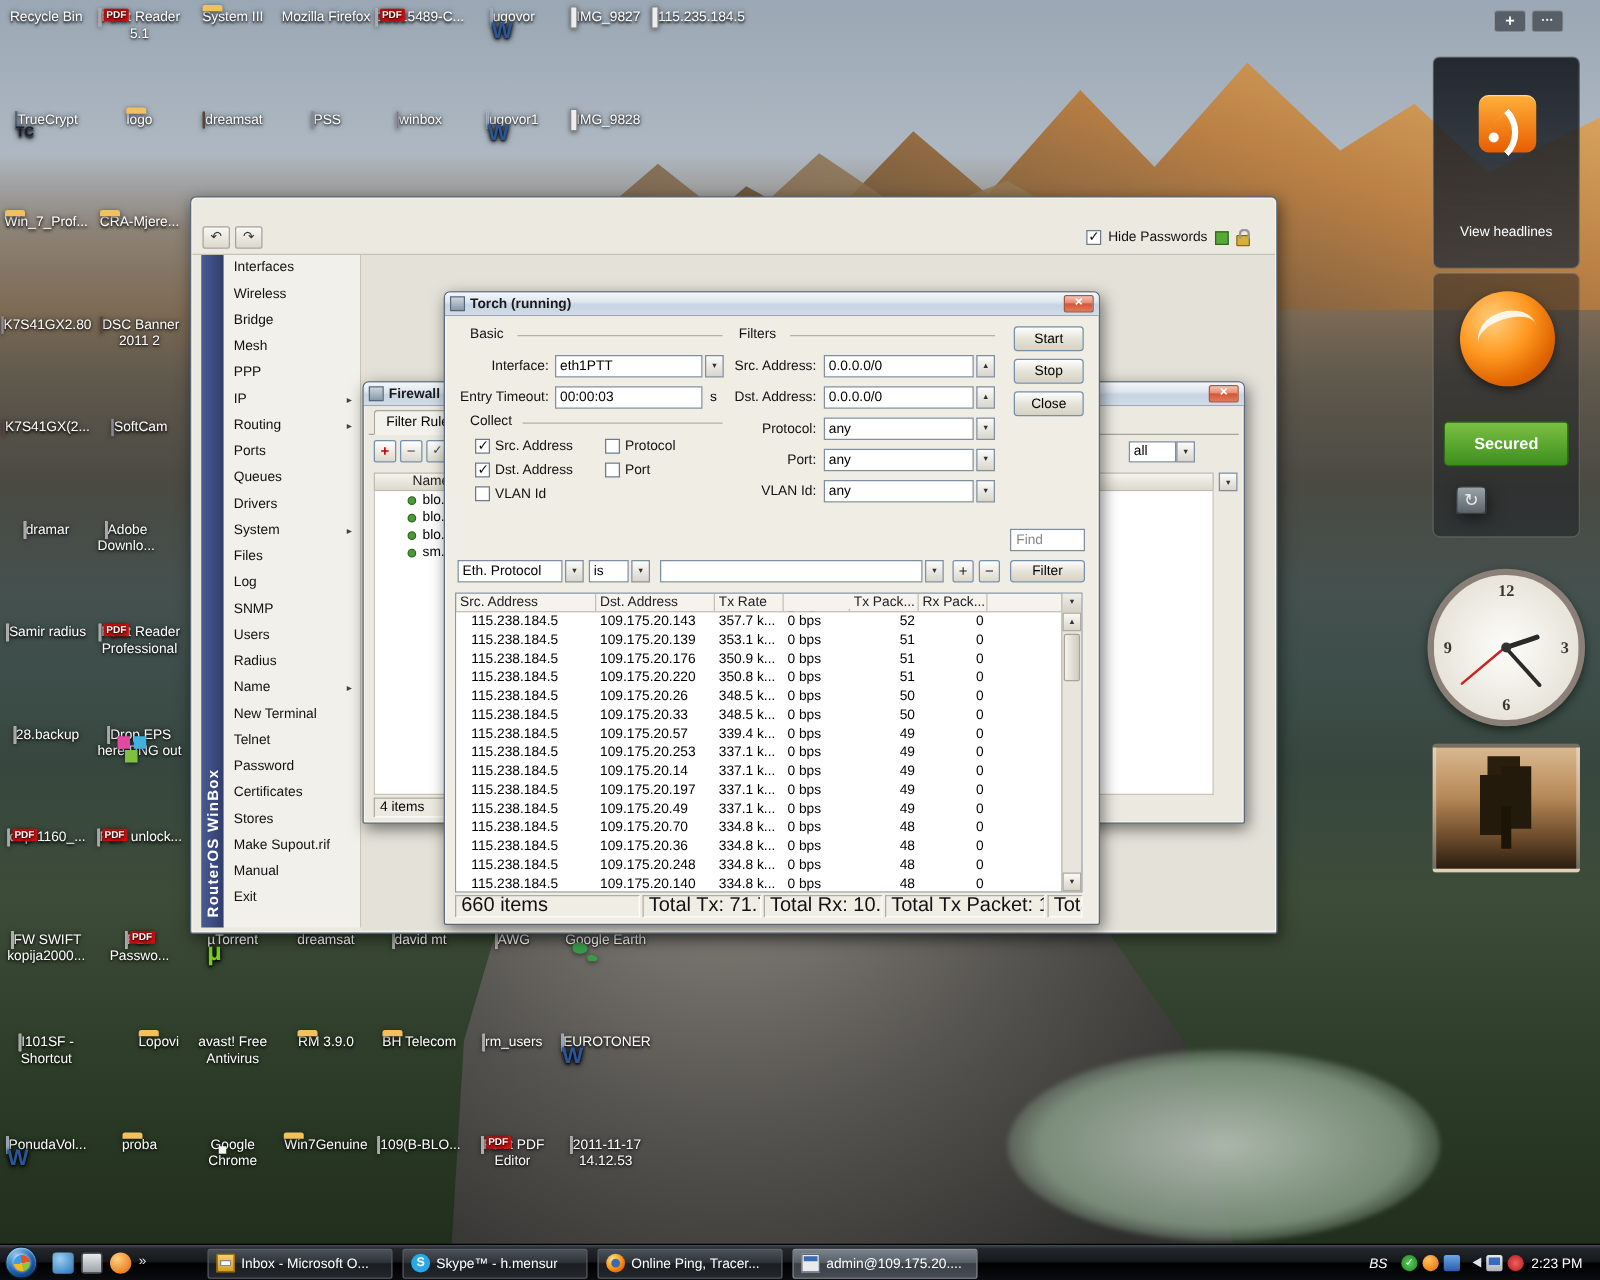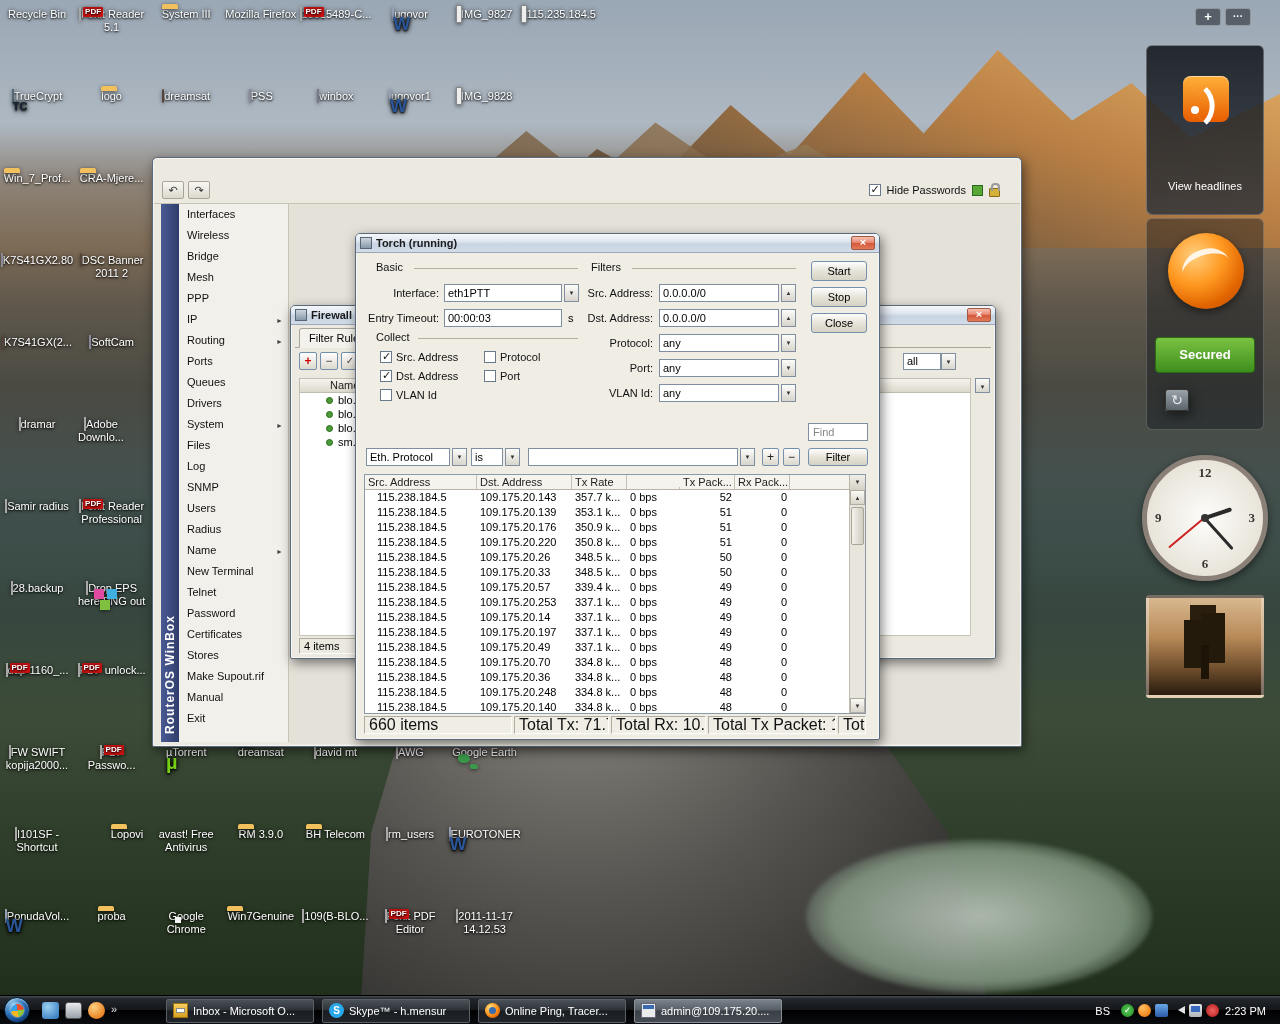--- a/index.html
+++ b/index.html
@@ -253,21 +253,21 @@
   .task-ico{width:15px;height:15px;flex:none;position:relative;}
   .tsk-outlook{background:linear-gradient(#f8d060,#d8a020);border:1px solid #a07010;}
   .tsk-outlook::after{content:"";position:absolute;left:2px;top:4px;right:2px;bottom:4px;background:#fdfdf8;border:1px solid #888;}
   .tsk-skype{background:#28a8e8;border-radius:50%;}
   .tsk-skype::after{content:"S";position:absolute;inset:0;color:#fff;font:bold 10px/15px "Liberation Sans",sans-serif;text-align:center;}
   .tsk-firefox{background:radial-gradient(circle at 35% 30%,#ffe28a,#ff9a20 45%,#e06000 80%);border-radius:50%;}
   .tsk-firefox::after{content:"";position:absolute;inset:4px;border-radius:50%;background:#3a6ab0;}
   .tsk-winbox{background:#e8eaec;border:1px solid #667;}
   .tsk-winbox::after{content:"";position:absolute;left:1px;right:1px;top:1px;height:4px;background:#3a6ab0;}
   .tray{position:absolute;right:0;top:0;height:29px;display:flex;align-items:center;gap:6px;padding-right:10px;}
-  .lang{color:#fff;font-size:11px;padding:2px 5px;}
+  .lang{color:#fff;font-size:11px;padding:2px 5px;font-style:italic;}
   .trayicons{display:flex;align-items:center;gap:4px;}
   .tico{width:13px;height:13px;display:inline-block;position:relative;}
   .tico-check{background:radial-gradient(#5ac85a,#1e8a1e);border-radius:50%;}
   .tico-check::after{content:"✓";position:absolute;inset:0;color:#fff;font-size:9px;line-height:13px;text-align:center;}
   .tico-avast{background:radial-gradient(circle at 35% 30%,#ffc060,#e86a00);border-radius:50%;}
   .tico-shield{background:linear-gradient(#6aa8e8,#2a5aa8);border-radius:2px;}
   .tico-volume::after{content:"";position:absolute;left:2px;top:2px;border:4px solid rgba(0,0,0,0);border-left:7px solid #e0e4e8;transform:scaleX(-1);}
   .tico-network{background:linear-gradient(#e8eaec,#b0b4b8);border-radius:2px;}
   .tico-network::after{content:"";position:absolute;left:2px;top:2px;right:2px;height:6px;background:#3a6ac0;}
   .tico-red{background:radial-gradient(#f06060,#b01818);border-radius:50%;}

